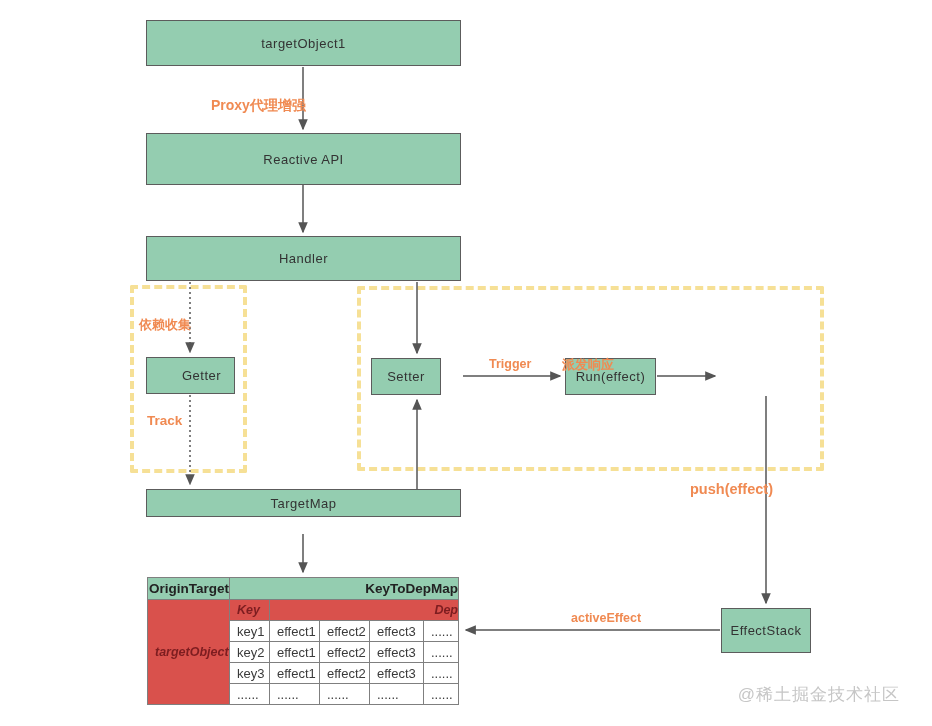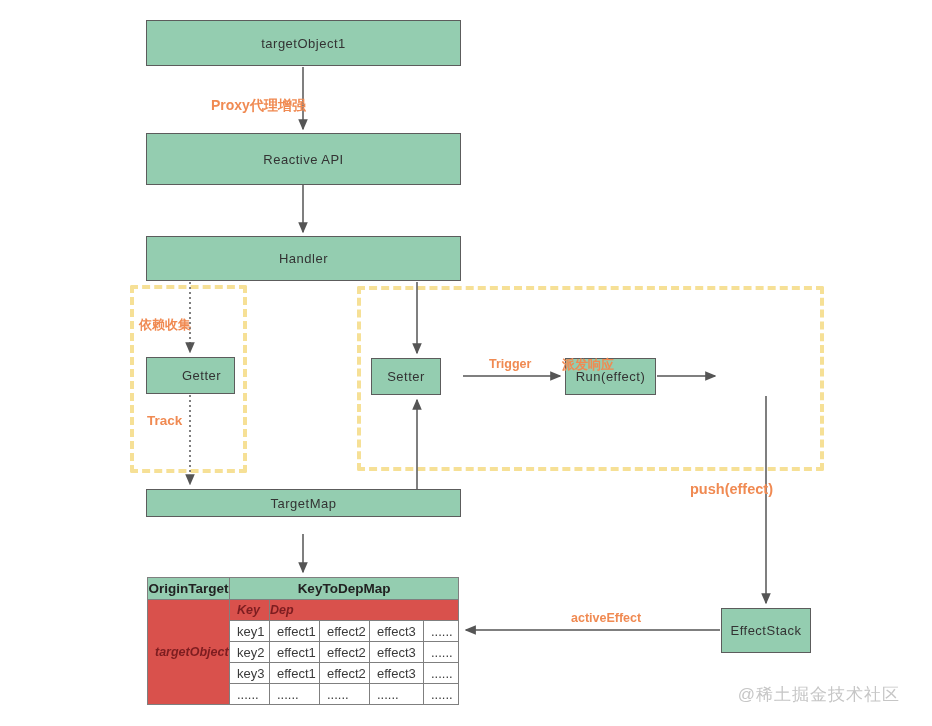--- a/index.html
+++ b/index.html
@@ -50,38 +50,38 @@
     padding:0 0 0 7px;
     text-align:left;
     height:20px;
     overflow:hidden;
     white-space:nowrap;
   }
   table.dep th{
     background:#94cdb0;
     color:#222;
     font-size:13.5px;
-    text-align:center;
+    text-align:right;
     padding:0;
     height:21px;
   }
   td.origin-cell{
     text-align:center;
     padding:0;
     background:#ffffff;
     font-size:13px;
   }
   tr.redrow td{
     background:#d9514c;
     color:#7d1d20;
     font-style:italic;
     font-weight:bold;
     font-size:12.5px;
   }
-  tr.redrow td.dep-cell{text-align:left;padding:0;}
+  tr.redrow td.dep-cell{text-align:right;padding:0;}
   .c0{width:82px}.c1{width:40px}.c2{width:50px}.c3{width:50px}.c4{width:54px}.c5{width:35px}
 </style>
 </head>
 <body>
 
 <div class="canvas">
 
   <div class="group" style="left:130px;top:285px;width:117px;height:188px;"></div>
   <div class="group" style="left:357px;top:286px;width:467px;height:185px;"></div>
 

